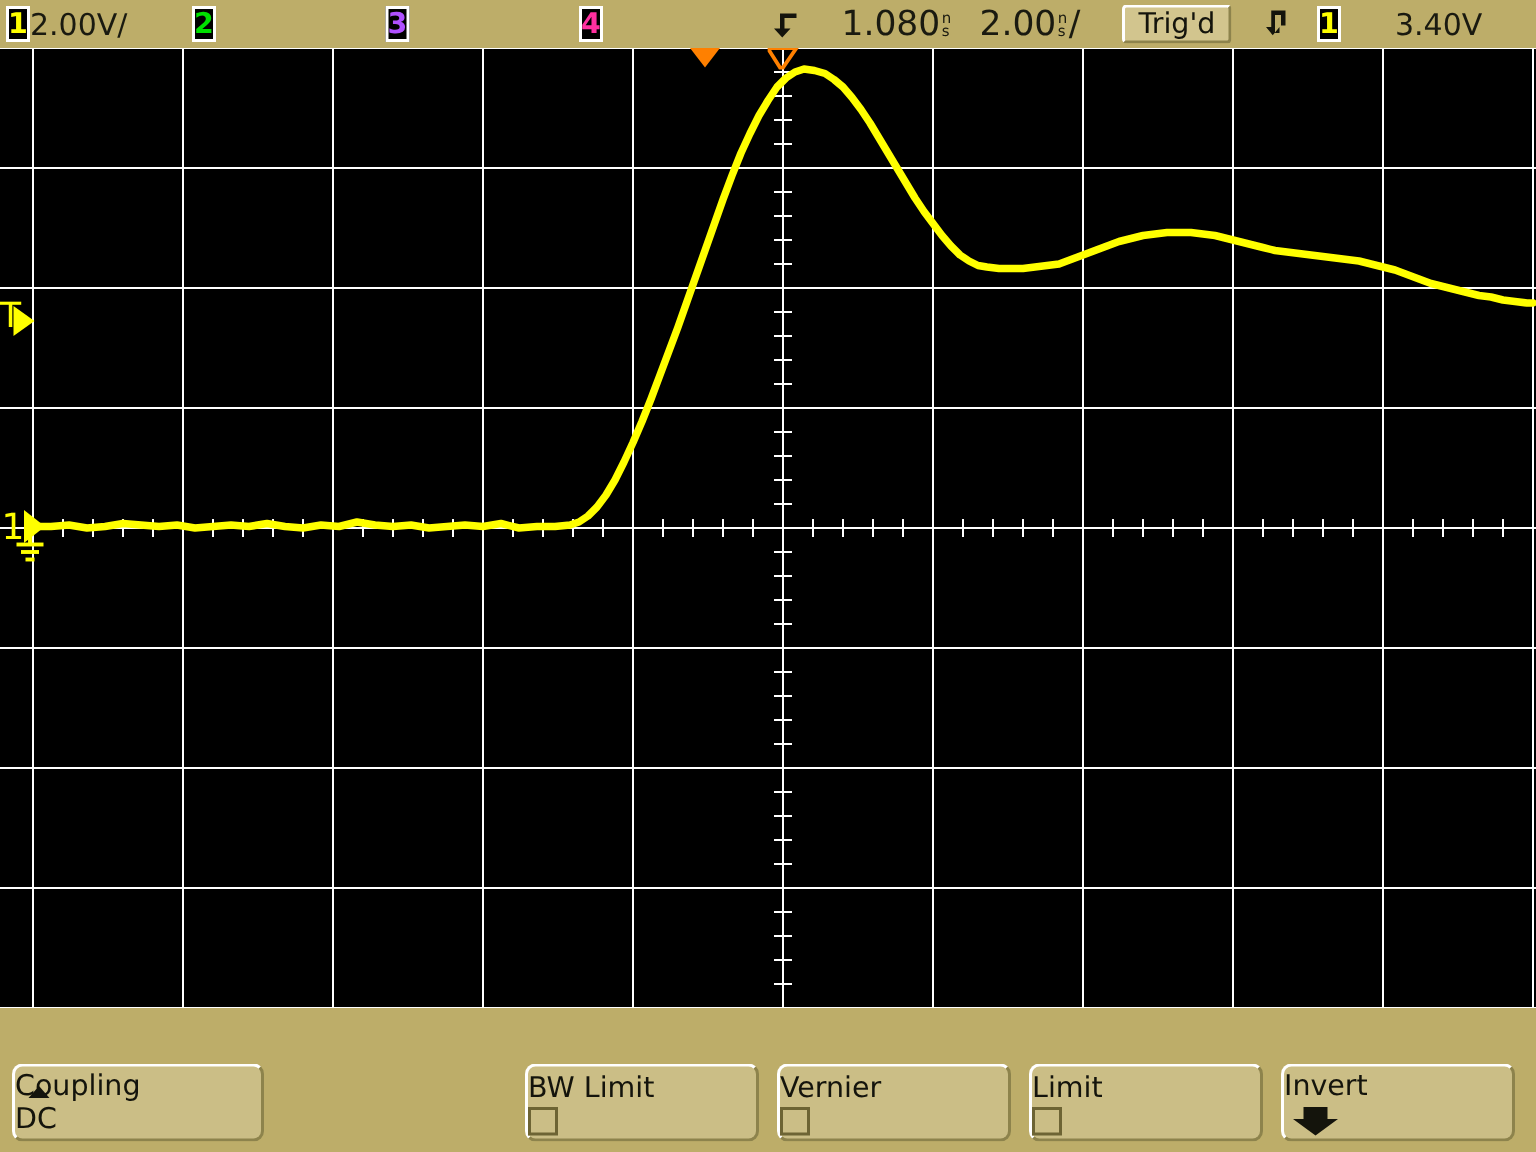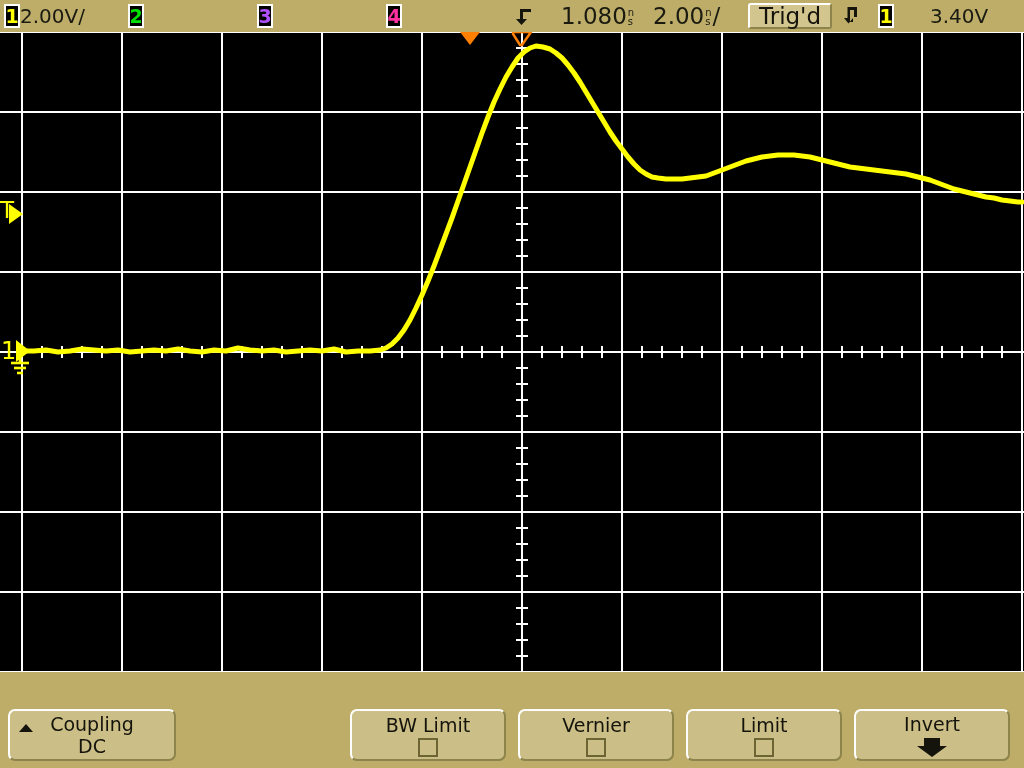--- a/index.html
+++ b/index.html
@@ -80,21 +80,21 @@
   .trigbtn {
     background: #d2c58e;
     border: 2px solid #ffffff;
     border-right-color: #8d834c;
     border-bottom-color: #8d834c;
     border-radius: 3px;
     height: 26px;
     padding: 0 9px;
     display: flex;
     align-items: center;
-    font-size: 23px;
+    font-size: 19px;
     color: #14140c;
     box-sizing: border-box;
   }
 
   
   .plot {
     position: absolute;
     left: 0; top: 32px;
     width: 1024px; height: 640px;
     background: #000;
@@ -121,21 +121,20 @@
     top: 709px;
     height: 52px;
     background: #cbbe86;
     border: 2px solid #ffffff;
     border-right-color: #8d834c;
     border-bottom-color: #8d834c;
     border-radius: 7px;
     box-sizing: border-box;
     display: flex;
     flex-direction: column;
-    align-items: center;
     justify-content: center;
     color: #14140c;
     font-size: 19px;
     line-height: 22px;
   }
   .softkey .l1 { display: block; }
   .softkey .l2 { display: block; }
   .sk-uparrow {
     position: absolute;
     left: 9px; top: 13px;

